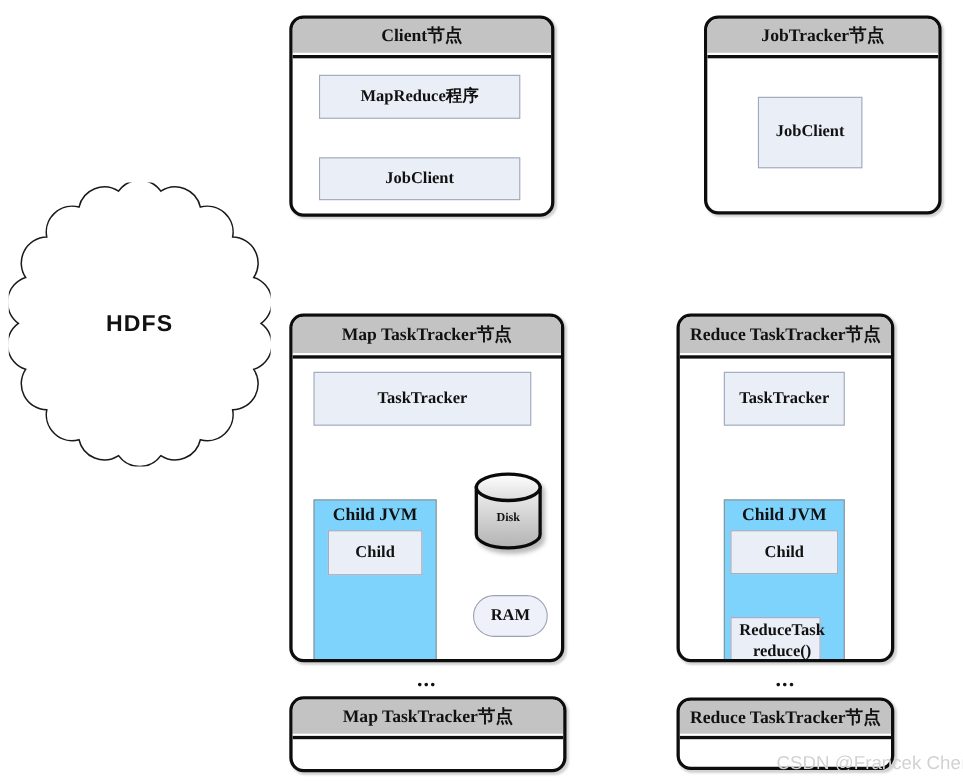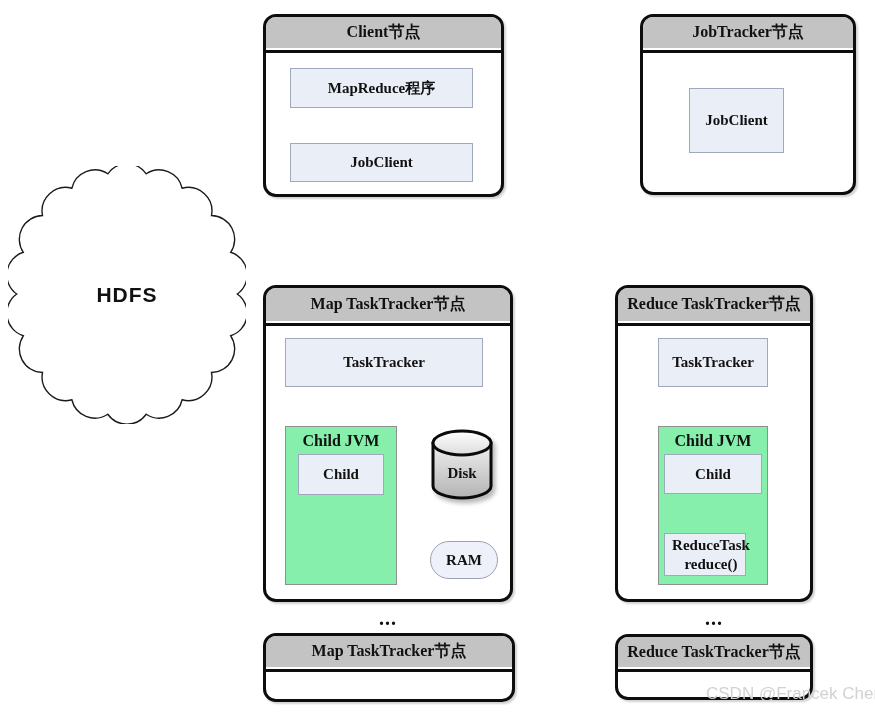--- a/index.html
+++ b/index.html
@@ -12,34 +12,34 @@
   .node-header{background:#c3c3c3;border-bottom:2px solid #ffffff;display:flex;
         align-items:center;justify-content:center;font-weight:bold;font-size:16px;}
   .node-sep{height:3px;background:#0d0d0d;}
 
   
   .bbox{position:absolute;background:#eaeef7;border:1px solid #9fa8bc;display:flex;
         flex-direction:column;align-items:center;justify-content:center;
         font-weight:bold;font-size:15px;text-align:center;line-height:1.25;box-sizing:border-box;}
 
   
-  .jvm{position:absolute;background:#86efac;border:1px solid #8f8f8f;box-sizing:border-box;}
+  .jvm{position:absolute;background:#7dd3fc;border:1px solid #8f8f8f;box-sizing:border-box;margin-top:28px;}
   .jvm-title{position:absolute;top:5px;left:0;width:100%;text-align:center;
         font-weight:bold;font-size:16px;}
 
   
   .ram{position:absolute;background:#eef1fa;border:1px solid #9aa3b5;border-radius:19px;
         display:flex;align-items:center;justify-content:center;font-weight:bold;font-size:15px;
         box-sizing:border-box;}
 
   
   .disk-wrap{position:absolute;}
   .disk-wrap svg{filter:drop-shadow(3px 4px 2px rgba(130,130,130,0.55));}
   .disk-label{position:absolute;left:0;top:38px;width:100%;text-align:center;
-        font-weight:bold;font-size:15px;}
+        font-weight:bold;font-size:11px;}
 
   
   .cloud-wrap{position:absolute;left:8px;top:166px;width:238px;height:258px;}
   .cloud-label{position:absolute;left:0;top:0;width:100%;height:100%;display:flex;
         align-items:center;justify-content:center;
         font-family:Liberation Sans, sans-serif;
         font-weight:bold;font-size:21px;letter-spacing:1px;}
 
   .dots{position:absolute;text-align:center;font-weight:bold;font-size:20px;
         letter-spacing:1px;line-height:1;}

